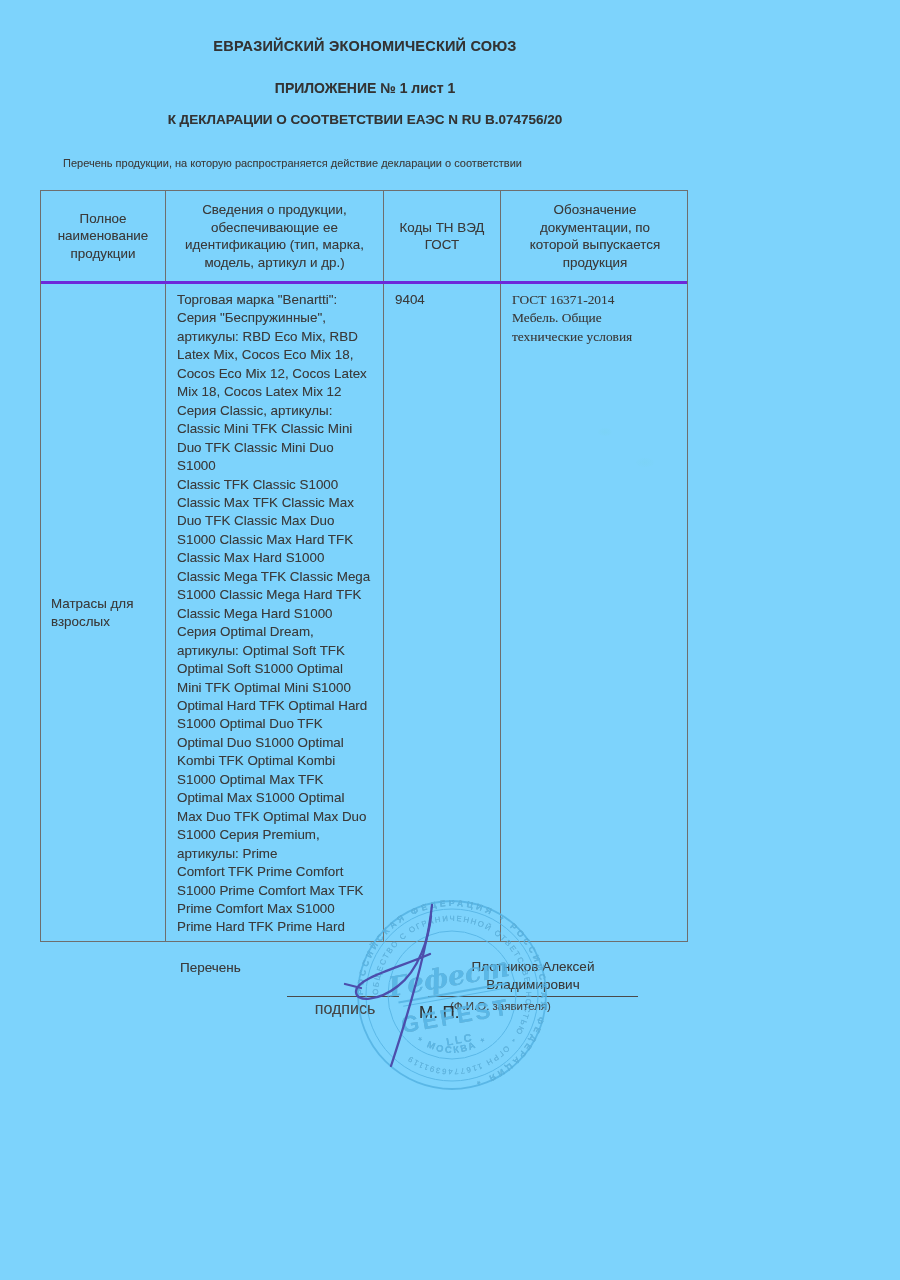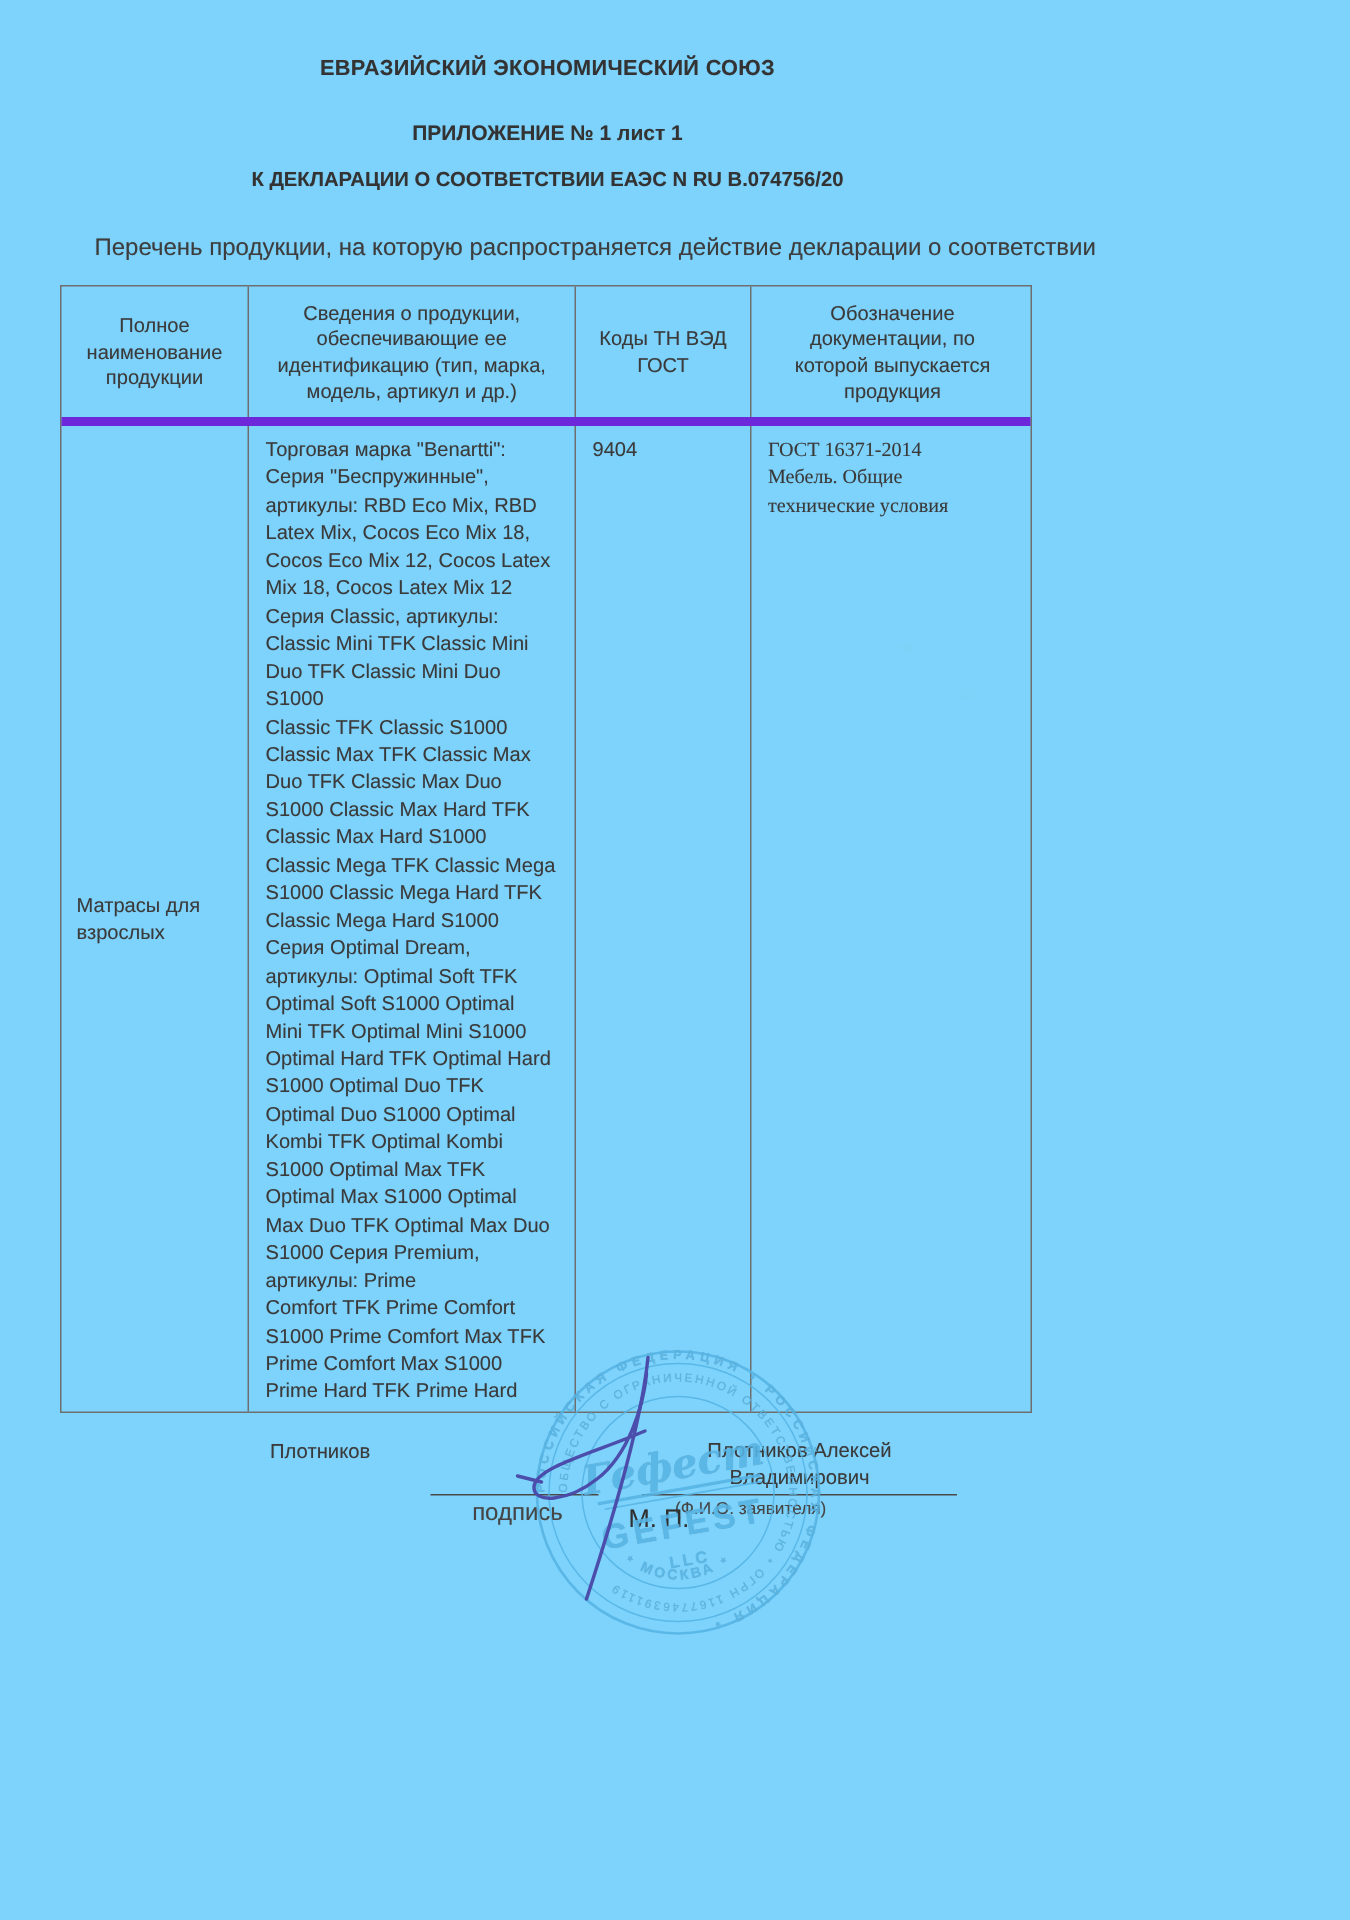--- a/index.html
+++ b/index.html
@@ -6,25 +6,25 @@
   body { margin: 0; background: #e8e8e8; font-family: "Liberation Sans", "DejaVu Sans", sans-serif; }
   .page {
     position: relative; width: 900px; height: 1280px;
     background: #7dd3fc; color: #3a3a3a; overflow: hidden;
     text-shadow: 0 0 0.5px rgba(70,70,70,0.35);
   }
   .title { position: absolute; left: 0; width: 730px; text-align: center; font-weight: bold; color: #333; }
   .t1 { top: 38px;  font-size: 14.5px; letter-spacing: 0.2px; }
   .t2 { top: 80px;  font-size: 14px; }
   .t3 { top: 112px; font-size: 13.5px; }
-  .intro { position: absolute; left: 63px; top: 157px; font-size: 16px; color: #3d3d3d; }
+  .intro { position: absolute; left: 63px; top: 157px; font-size: 11px; color: #3d3d3d; }
 
   .ptable { position: absolute; left: 40px; top: 190px; width: 648px; border: 1px solid #6e6e6e; }
   .trow { display: grid; grid-template-columns: 125px 218px 117px 188px; }
-  .trow.hdr { height: 93px; border-bottom: 6px solid #6d28d9; }
+  .trow.hdr { height: 93px; border-bottom: 3px solid #6d28d9; }
   .trow.bdy { height: 657px; }
   .cell { border-right: 1px solid #6e6e6e; font-size: 13.4px; line-height: 17.5px; }
   .cell:last-child { border-right: none; }
   .hcell { display: flex; align-items: center; justify-content: center; text-align: center; padding: 4px 8px; }
   .hcell.c4 { padding: 4px 18px; }
   .bcell1 { display: flex; align-items: center; padding: 0 8px 0 10px; }
   .bcell2 { padding: 7px 8px 0 11px; white-space: pre-line; line-height: 18.45px; }
   .bcell3 { padding: 7px 4px 0 11px; }
   .bcell4 { padding: 7px 8px 0 11px; white-space: pre-line; line-height: 18.45px; font-family: Liberation Serif, serif; }
 
@@ -100,21 +100,21 @@
 S1000 Prime Comfort Max TFK
 Prime Comfort Max S1000
 Prime Hard TFK Prime Hard</div>
       <div class="cell bcell3">9404</div>
       <div class="cell bcell4">ГОСТ 16371-2014
 Мебель. Общие
 технические условия</div>
     </div>
   </div>
 
-  <div class="applicant">Плотников</div>
+  <div class="applicant">Перечень</div>
   <div class="sigline line1"></div>
   <div class="cap-sign">подпись</div>
   <div class="mp">М. П.</div>
   <div class="sigline line2"></div>
   <div class="name-block">Плотников Алексей
 Владимирович</div>
   <div class="fio">(Ф.И.О. заявителя)</div>
 
   <div class="speck sp1"></div>
   <div class="speck sp2"></div>

